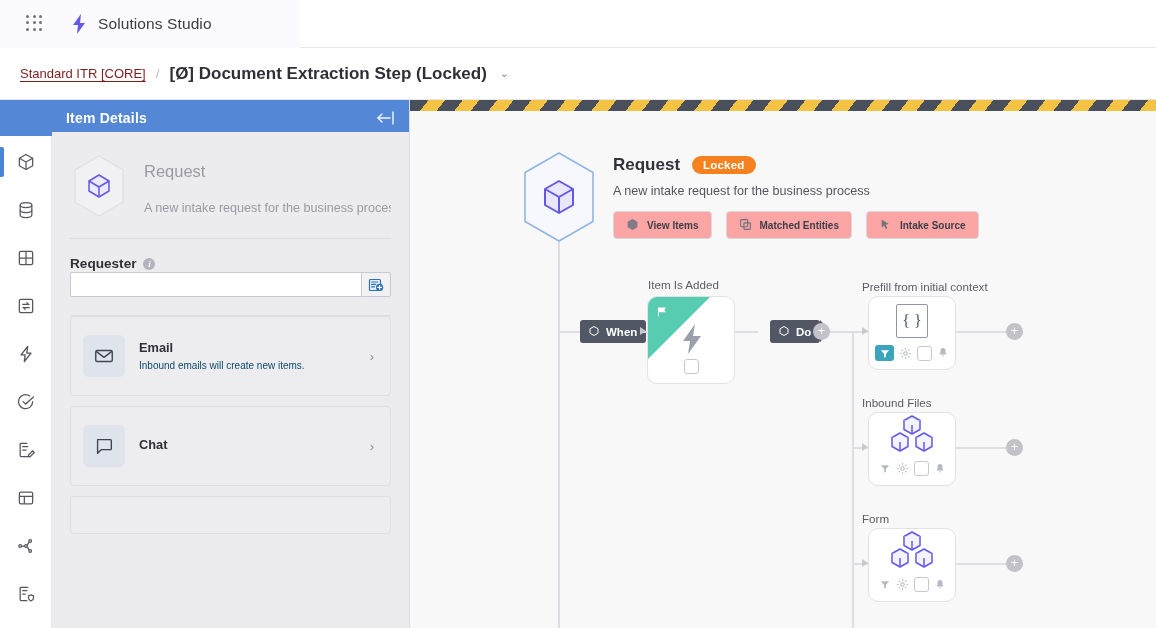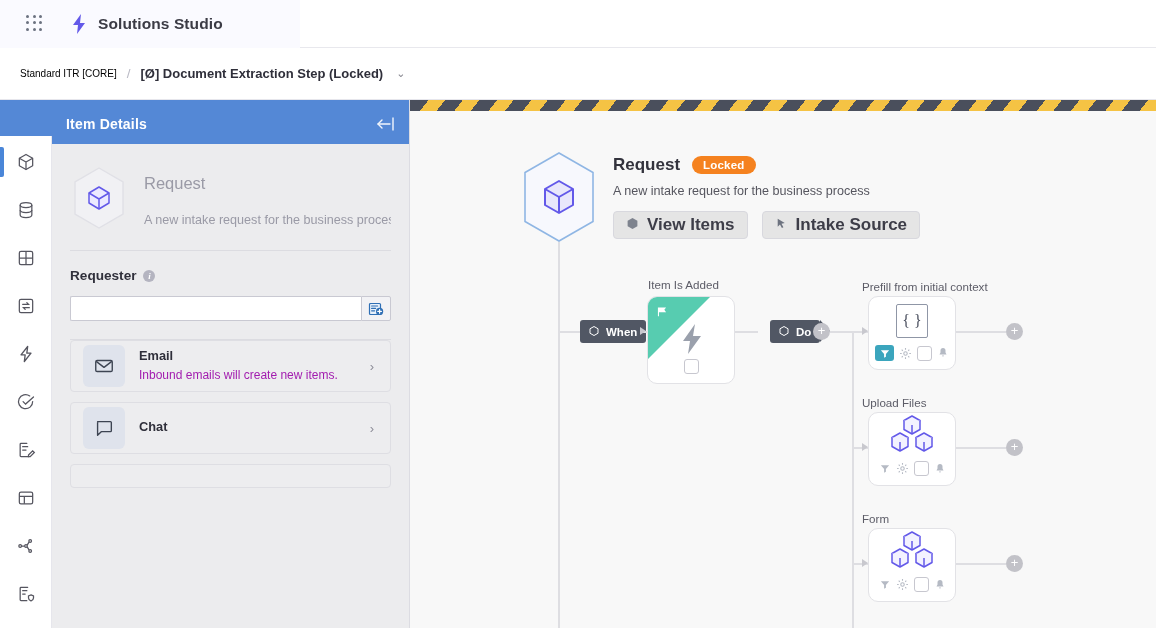--- a/index.html
+++ b/index.html
@@ -28,34 +28,34 @@
     margin-left: 26px; width: 18px; height: 18px;
     display: grid; grid-template-columns: repeat(3, 1fr); grid-template-rows: repeat(3, 1fr);
     gap: 2px;
   }
   .apps-grid i { width: 3px; height: 3px; background: #6b7280; border-radius: 50%; display:block; }
   .brand {
     position: relative; z-index: 3;
     margin-left: 26px; display: flex; align-items: center; gap: 10px;
   }
   .bolt-logo { width: 18px; height: 20px; display:block; }
-  .brand-title { font-size: 15.5px; color: #3b3b45; letter-spacing: .1px; font-weight: bold; }
+  .brand-title { font-size: 15.5px; color: #3b3b45; letter-spacing: .1px; }
 
   
   .breadcrumb {
     position: absolute; top: 48px; left: 0; width: 1156px; height: 52px;
     background: #ffffff; border-bottom: 1px solid #e6e6ec;
     display: flex; align-items: center; padding-left: 20px; gap: 10px;
   }
   .crumb-link {
-    font-size: 10px; color: #000000; 
+    font-size: 13px; color: #7f1d1d; text-decoration: underline;
     text-underline-offset: 3px; cursor: pointer;
   }
   .crumb-sep { font-size: 13.5px; color: #b9b9c4; }
-  .crumb-current { font-size: 13px; color: #2f2f3a; font-weight: 700; }
+  .crumb-current { font-size: 17px; color: #2f2f3a; font-weight: 700; }
   .crumb-caret { margin-left: 3px; color: #86868f; font-size: 11px; }
 
   
   .rail {
     position: absolute; top: 100px; left: 0; width: 52px; height: 528px;
     background: #ffffff; border-right: 1px solid #e6e6ec;
     padding-top: 38px;
   }
   .rail-head {
     position: absolute; top: 0; left: 0; width: 52px; height: 36px; background: #5488d6;
@@ -69,40 +69,40 @@
     width: 4px; height: 30px; background: #4a86d8; border-radius: 0 2px 2px 0;
   }
   .rail-item svg { display: block; }
 
   
   .panel {
     position: absolute; top: 100px; left: 52px; width: 358px; height: 528px;
     background: #ececee; border-right: 1px solid #dcdce2; overflow: hidden;
   }
   .panel-head {
-    height: 44px; background: #5488d6; display: flex; align-items: center;
+    height: 32px; background: #5488d6; display: flex; align-items: center;
     justify-content: space-between; padding: 4px 12px 0 14px;
   }
   .panel-title { color: #fff; font-size: 14px; font-weight: 700; letter-spacing: .2px; }
   .collapse-icon { display: flex; align-items: center; opacity: .92; cursor: pointer; }
 
   .panel-body { padding: 0 18px; }
 
   .item-summary { display: flex; gap: 16px; padding: 22px 0 20px 0; align-items: flex-start; }
   .hex-badge { width: 58px; height: 64px; flex: 0 0 58px; position: relative; }
   .summary-text { padding-top: 8px; min-width: 0; }
   .summary-name { font-size: 16.5px; color: #9a9aa6; margin-bottom: 20px; }
   .summary-desc { font-size: 12.6px; color: #9a9aa6; white-space: nowrap; overflow: hidden; }
 
   .divider { height: 1px; background: #dcdce1; }
 
   .section { padding-top: 17px; }
   .sec-label {
     display: flex; align-items: center; gap: 7px;
-    font-size: 13.6px; font-weight: 700; color: #30303b; margin-bottom: 13px; text-align: right;
+    font-size: 13.6px; font-weight: 700; color: #30303b; margin-bottom: 1px; text-align: right;
   }
   .info-dot {
     width: 12px; height: 12px; border-radius: 50%; background: #b4b4c0;
     color: #fff; font-size: 9px; font-style: italic; font-weight: 700;
     display: flex; align-items: center; justify-content: center; font-family: "Liberation Serif", serif;
   }
   .sec-desc { font-size: 12.4px; line-height: 1.52; color: #4a4a57; margin-bottom: 14px; }
 
   .expr-row { display: flex; height: 25px; margin-bottom: 18px; }
   .expr-input {
@@ -113,30 +113,30 @@
   .expr-btn {
     width: 30px; border: 1px solid #c9c9d2; background: #f2f2f5;
     border-radius: 0 2px 2px 0; display: flex; align-items: center; justify-content: center;
     cursor: pointer;
   }
 
   .sec-heading { font-size: 14px; font-weight: 700; color: #2f2f3a; margin: 18px 0 13px 0; }
 
   .source-card {
     background: #ededef; border: 1px solid #dedee3; border-radius: 4px;
-    display: flex; align-items: center; gap: 14px; padding: 4px 12px;
+    display: flex; align-items: center; gap: 14px; padding: 18px 12px;
     margin-bottom: 10px; cursor: pointer;
   }
   .source-ico {
     width: 42px; height: 42px; flex: 0 0 42px; border-radius: 6px; background: #dfe3ec;
     display: flex; align-items: center; justify-content: center;
   }
   .source-txt { flex: 1; min-width: 0; }
   .source-title { font-size: 12.8px; font-weight: 700; color: #2f2f3a; margin-bottom: 4px; }
-  .source-sub { font-size: 12px; color: #a21caf; line-height: 1.4; }
+  .source-sub { font-size: 10px; color: #0c4a6e; line-height: 1.4; }
   .source-chev { color: #8d8d99; font-size: 13px; padding-right: 4px; }
 
   
   .canvas {
     position: absolute; top: 100px; left: 410px; width: 746px; height: 528px;
     background: #f8f8f8; overflow: hidden;
   }
   .hazard {
     position: absolute; top: 0; left: 0; width: 746px; height: 11px;
     background: repeating-linear-gradient(
@@ -150,23 +150,23 @@
   .req-header { position: absolute; left: 203px; top: 55px; }
   .req-title-row { display: flex; align-items: center; gap: 12px; margin-bottom: 9px; }
   .req-title { font-size: 17px; color: #33333d; font-weight: 700; }
   .locked-badge {
     background: #f5821f; color: #fff; font-size: 11.5px; font-weight: 700;
     padding: 3px 11px; border-radius: 11px; letter-spacing: .2px;
   }
   .req-desc { font-size: 12.6px; color: #56565f; margin-bottom: 13px; }
   .req-btns { display: flex; gap: 14px; }
   .req-btn {
-    background: #e5e5e5; border: 1px solid #d8d8de; border-radius: 4px;
+    background: #fca5a5; border: 1px solid #d8d8de; border-radius: 4px;
     height: 28px; padding: 0 12px; display: flex; align-items: center; gap: 8px;
-    font-size: 17px; color: #3d3d48; font-weight: 700; cursor: pointer;
+    font-size: 10px; color: #3d3d48; font-weight: 700; cursor: pointer;
   }
 
   .lbl {
     position: absolute; font-size: 11.6px; color: #5c5c67; white-space: nowrap;
   }
 
   .chip {
     position: absolute; height: 23px; background: #515764; color: #fff;
     display: flex; align-items: center; gap: 6px; padding: 0 9px 0 8px;
     font-size: 11.5px; font-weight: 700; border-radius: 3px; cursor: pointer;
@@ -463,20 +463,29 @@
         <div class="req-btn">
           <span>
             <svg width="13" height="13" viewBox="0 0 24 24" fill="#6c727f">
                 <path d="M12 2l9 5v10l-9 5-9-5V7z" opacity=".85"></path>
               </svg>
           </span>
           <span>View Items</span>
         </div>
         <div class="req-btn">
           <span>
+            <svg width="13" height="13" viewBox="0 0 24 24" fill="none" stroke="#6c727f" stroke-width="2">
+              <rect x="3" y="3" width="13" height="13" rx="1.5"></rect>
+                <rect x="9" y="9" width="12" height="12" rx="1.5"></rect>
+            </svg>
+          </span>
+          <span>Matched Entities</span>
+        </div>
+        <div class="req-btn">
+          <span>
             <svg width="13" height="13" viewBox="0 0 24 24" fill="#6c727f">
                 <path d="M5 3l13 8-6 1.5 3.5 6.5-2.8 1.5-3.5-6.5L5 18z"></path>
               </svg>
           </span>
           <span>Intake Source</span>
         </div>
       </div>
     </div>
 
     <div class="wire h" style="left:148px;top:231px;width:22px"></div>
@@ -550,21 +559,21 @@
               <path d="M12 2a5 5 0 00-5 5v4l-2 4h14l-2-4V7a5 5 0 00-5-5zM10 17a2 2 0 004 0z"></path>
             </svg>
         </span>
       </div>
     </div>
     <div class="wire h" style="left:546px;top:231px;width:50px"></div>
     <div class="plus-node" style="left:596px;top:223px">+</div>
 
     <div class="wire h" style="left:442px;top:347px;width:16px"></div>
     <div class="arrowhead" style="left:452px;top:343px"></div>
-    <div class="lbl" style="left:452px;top:296px">Upload Files</div>
+    <div class="lbl" style="left:452px;top:296px">Inbound Files</div>
     <div class="card-node" style="left:458px;top:312px">
       <div class="card-main">
         <span>
           <svg width="46" height="42" viewBox="0 0 46 42" fill="none" stroke="#6359e9" stroke-width="1.5" stroke-linejoin="round">
             <path d="M23 2l8 4.5-8 4.5-8-4.5z" fill="#f3f2ff"></path>
               <path d="M15 6.5v9l8 4.5 8-4.5v-9" fill="#f3f2ff"></path>
               <path d="M23 11v9"></path>
             <path d="M11 19l8 4.5-8 4.5-8-4.5z" fill="#f3f2ff"></path>
               <path d="M3 23.5v9l8 4.5 8-4.5v-9" fill="#f3f2ff"></path>
               <path d="M11 28v9"></path>

